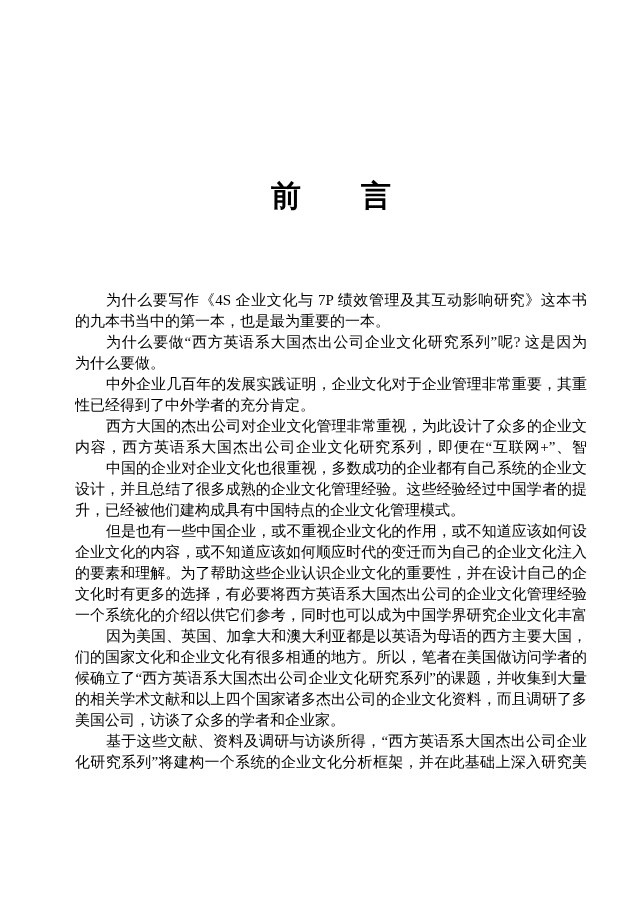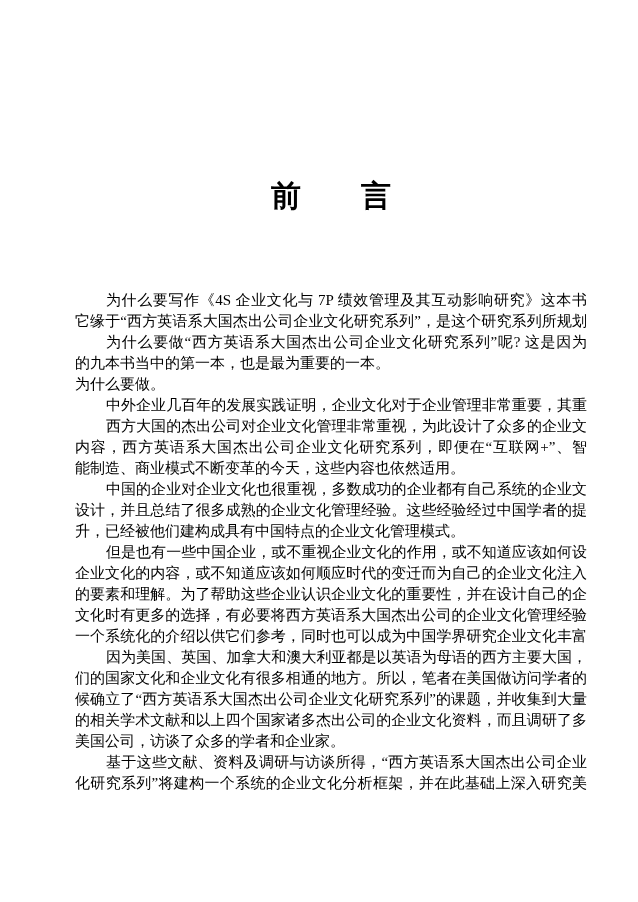--- a/index.html
+++ b/index.html
@@ -51,28 +51,27 @@
     text-align-last: justify;
   }
 </style>
 </head>
 <body>
 
 <div class="page">
   <div class="title">前　　言</div>
   <div class="body-text">
       <div class="line indent full">为什么要写作《4S 企业文化与 7P 绩效管理及其互动影响研究》这本书呢?</div>
-      <div class="line full">它缘于“西方英语系大国杰出公司企业文化研究系列”，是这个研究系列所规划</div>
+      <div class="line">的九本书当中的第一本，也是最为重要的一本。</div>
       <div class="line indent full">为什么要做“西方英语系大国杰出公司企业文化研究系列”呢? 这是因为</div>
-      <div class="line">的九本书当中的第一本，也是最为重要的一本。</div>
       <div class="line">为什么要做。</div>
       <div class="line indent full">中外企业几百年的发展实践证明，企业文化对于企业管理非常重要，其重要</div>
+      <div class="line">性已经得到了中外学者的充分肯定。</div>
       <div class="line indent full">西方大国的杰出公司对企业文化管理非常重视，为此设计了众多的企业文化</div>
       <div class="line full">内容，西方英语系大国杰出公司企业文化研究系列，即便在“互联网+”、智</div>
-      <div class="line">能制造、商业模式不断变革的今天，这些内容也依然适用。</div>
       <div class="line indent full">中国的企业对企业文化也很重视，多数成功的企业都有自己系统的企业文化</div>
       <div class="line full">设计，并且总结了很多成熟的企业文化管理经验。这些经验经过中国学者的提</div>
       <div class="line">升，已经被他们建构成具有中国特点的企业文化管理模式。</div>
       <div class="line indent full">但是也有一些中国企业，或不重视企业文化的作用，或不知道应该如何设计</div>
       <div class="line full">企业文化的内容，或不知道应该如何顺应时代的变迁而为自己的企业文化注入新</div>
       <div class="line full">的要素和理解。为了帮助这些企业认识企业文化的重要性，并在设计自己的企业</div>
       <div class="line full">文化时有更多的选择，有必要将西方英语系大国杰出公司的企业文化管理经验做</div>
       <div class="line full">一个系统化的介绍以供它们参考，同时也可以成为中国学界研究企业文化丰富成</div>
       <div class="line indent full">因为美国、英国、加拿大和澳大利亚都是以英语为母语的西方主要大国，它</div>
       <div class="line full">们的国家文化和企业文化有很多相通的地方。所以，笔者在美国做访问学者的时</div>

